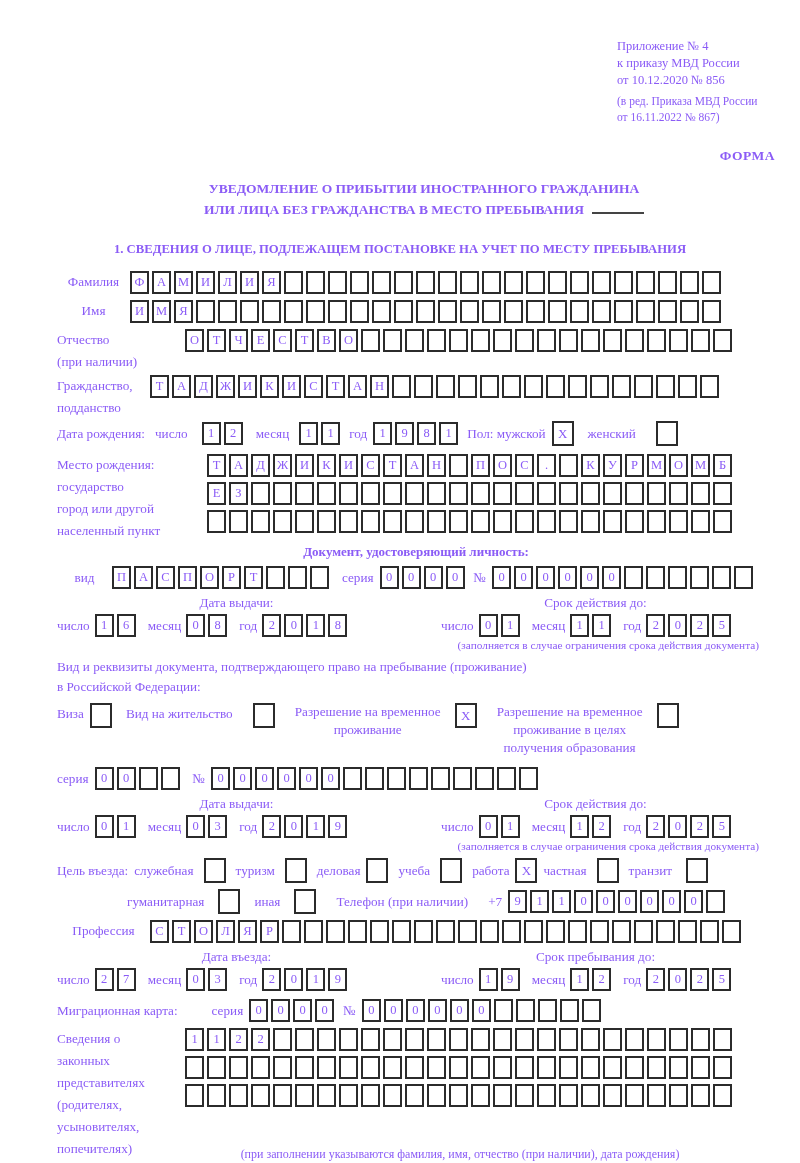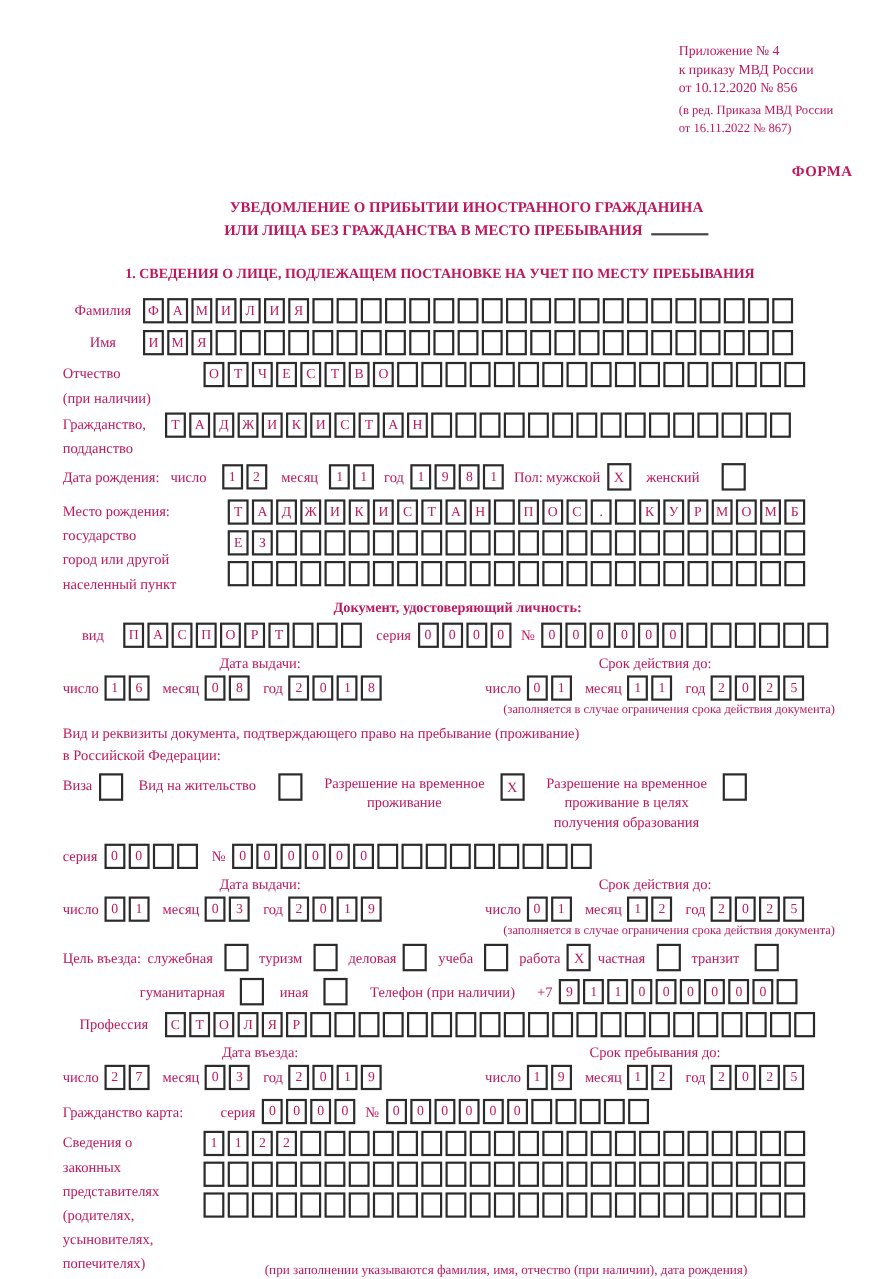--- a/index.html
+++ b/index.html
@@ -1,16 +1,16 @@
 <!DOCTYPE html>
 <html><head>
 <meta charset="utf-8">
 <style>
   html,body{margin:0;padding:0;background:#888;}
-  .page{width:800px;height:1163px;background:#fff;font-family:"Liberation Serif",serif;color:#be185d;position:relative;overflow:hidden;}
+  .page{width:800px;height:1163px;background:#fff;font-family:"Liberation Serif",serif;color:#8b5cf6;position:relative;overflow:hidden;}
   .content{padding:0 25px 0 57px;}
   
   .hdr{position:absolute;top:38px;left:617px;font-size:12.5px;line-height:17px;}
   .hdr .ed{font-size:11.5px;line-height:16px;margin-top:4px;}
   .forma{position:absolute;top:148px;left:0;width:775px;text-align:right;font-weight:bold;font-size:13.5px;letter-spacing:.5px;}
   
   .title{margin-top:178px;text-align:center;font-weight:bold;font-size:13.5px;line-height:21px;}
   .tline{white-space:nowrap;padding-left:48px;}
   .tunder{display:inline-block;width:52px;border-bottom:2px solid #444;height:12px;margin-left:8px;}
   .sect{margin-top:22px;margin-bottom:14px;text-align:center;font-weight:bold;font-size:12.7px;white-space:nowrap;}
@@ -656,21 +656,21 @@
               <span class="cell">2</span>
               <span class="cell">0</span>
               <span class="cell">2</span>
               <span class="cell">5</span>
             </span>
         </div>
       </div>
     </div>
 
     <div class="frow" style="align-items:center;margin-top:8px;">
-      <span class="lbl">Гражданство карта:</span>
+      <span class="lbl">Миграционная карта:</span>
         <span class="gap20"></span>
         <span class="gap14"></span>
       <span class="lbl">серия</span>
         <span class="gap6"></span>
       <span class="cells">
           <span class="cell">0</span>
           <span class="cell">0</span>
           <span class="cell">0</span>
           <span class="cell">0</span>
         </span>

